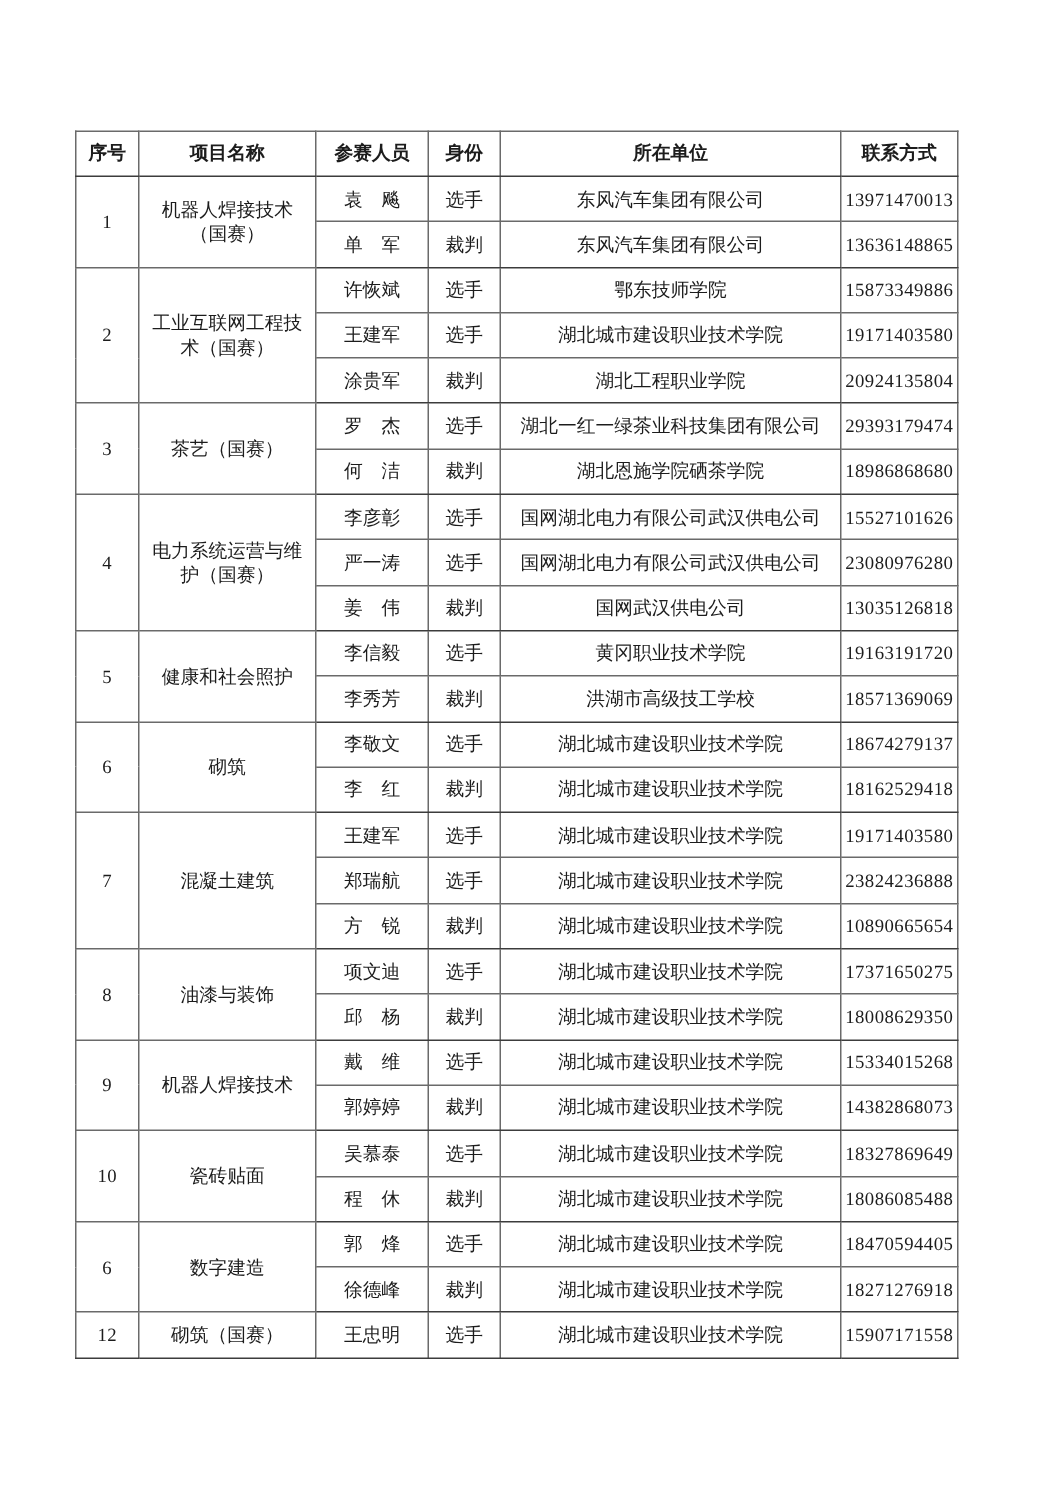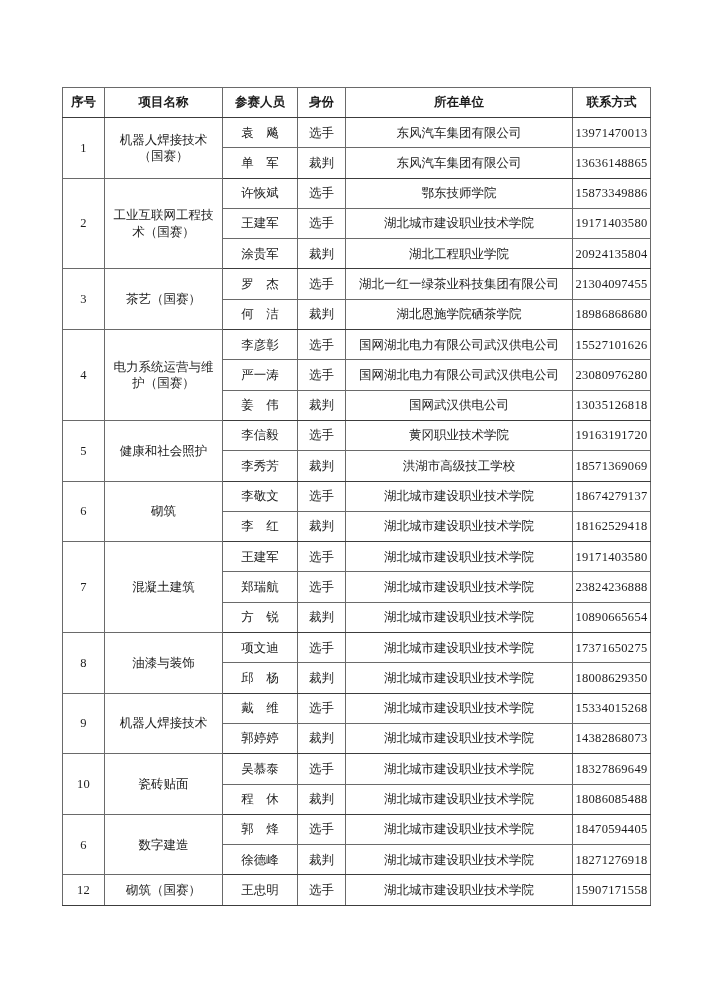--- a/index.html
+++ b/index.html
@@ -11,21 +11,20 @@
     width: 707px;
     height: 999px;
     position: relative;
     font-family: "Liberation Serif", serif;
     color: #1c1c1c;
   }
   .page {
     position: absolute;
     inset: 0;
     background: #ffffff;
-    margin-left: 12px;
   }
   table.doc-table {
     position: absolute;
     left: 50px;
     top: 87px;
     width: 588px;
     border-collapse: collapse;
     table-layout: fixed;
     border: 1.5px solid #3c3c3c;
   }
@@ -110,21 +109,21 @@
           <td class="cell-role">裁判</td>
           <td class="cell-org">湖北工程职业学院</td>
           <td class="cell-phone">20924135804</td>
         </tr>
         <tr>
           <td class="cell-serial" rowspan="2">3</td>
           <td class="cell-project" rowspan="2">茶艺（国赛）</td>
           <td class="cell-name">罗　杰</td>
           <td class="cell-role">选手</td>
           <td class="cell-org">湖北一红一绿茶业科技集团有限公司</td>
-          <td class="cell-phone">21304097455</td>
+          <td class="cell-phone">29393179474</td>
         </tr>
         <tr class="group-end">
           <td class="cell-name">何　洁</td>
           <td class="cell-role">裁判</td>
           <td class="cell-org">湖北恩施学院硒茶学院</td>
           <td class="cell-phone">18986868680</td>
         </tr>
         <tr>
           <td class="cell-serial" rowspan="3">4</td>
           <td class="cell-project" rowspan="3">电力系统运营与维

